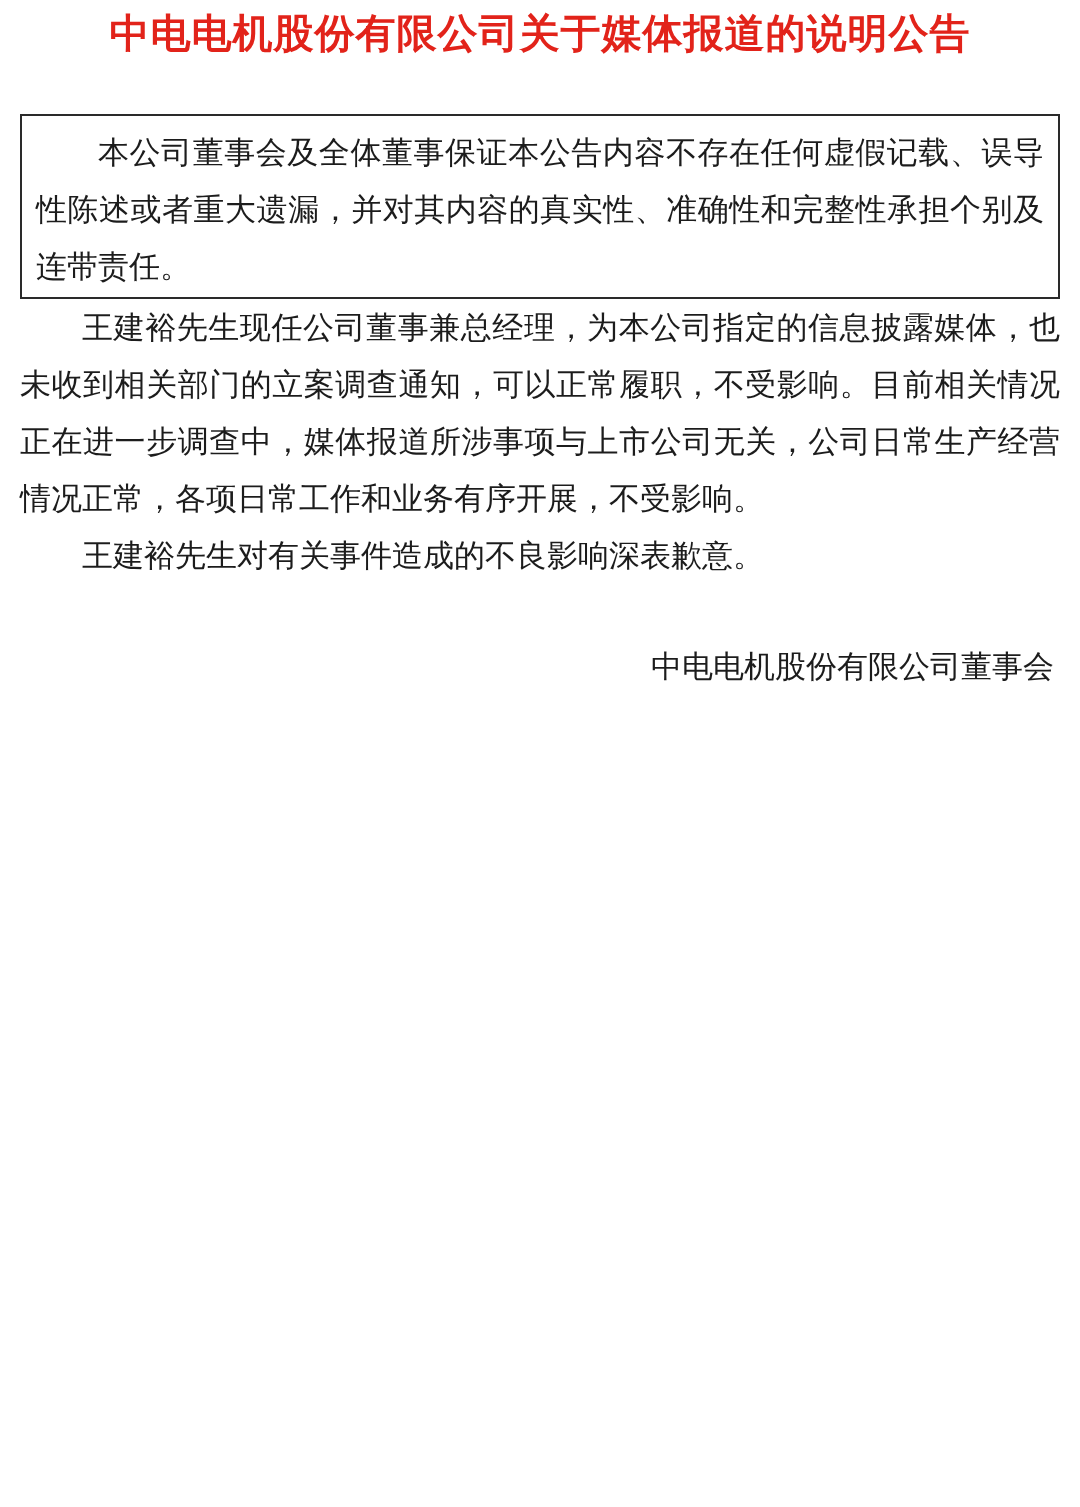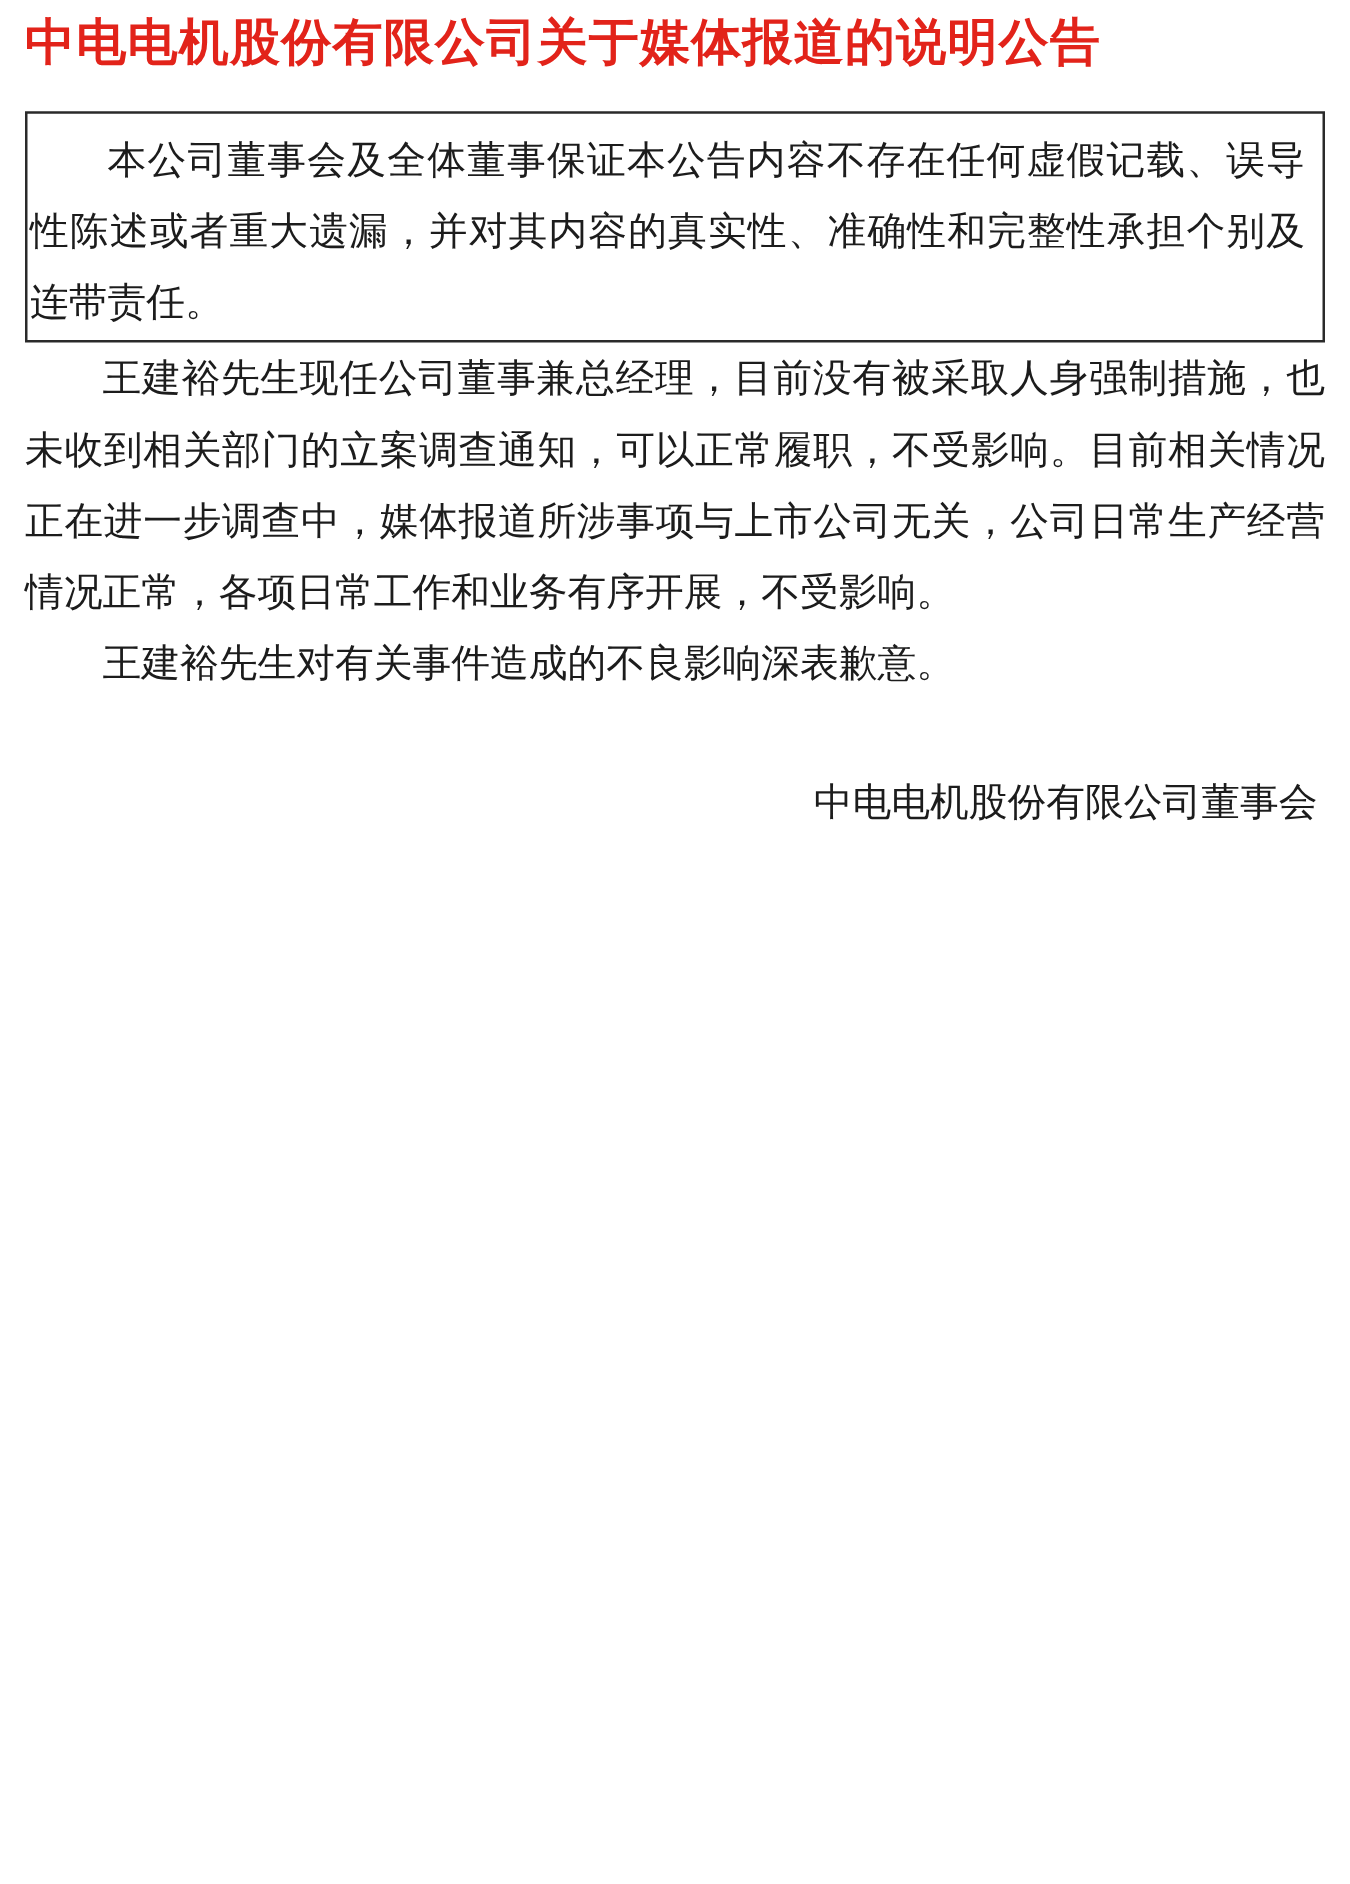--- a/index.html
+++ b/index.html
@@ -17,28 +17,28 @@
     padding: 0 20px;
     overflow: hidden;
     font-family: "Liberation Serif", "DejaVu Serif", serif;
     color: #1c1c1c;
   }
   .doc-title {
     margin: 6px 0 0 0;
     font-size: 40px;
     line-height: 56px;
     font-weight: bold;
-    text-align: left;
+    text-align: center;
     color: #e2231a;
     letter-spacing: 1px;
   }
   .disclaimer-box {
-    margin-top: 27px;
+    margin-top: 52px;
     border: 2px solid #2a2a2a;
-    padding: 8px 14px 2px 2px;
+    padding: 8px 14px 2px 14px;
     box-sizing: border-box;
   }
   .body-text {
     font-size: 31px;
     line-height: 57px;
     margin: 0;
     color: #1c1c1c;
     text-align: justify;
   }
   .indent {
@@ -63,21 +63,21 @@
   <h1 class="doc-title">中电电机股份有限公司关于媒体报道的说明公告</h1>
 
   <div class="disclaimer-box">
     <p class="body-text indent">本公司董事会及全体董事保证本公告内容不存在任何虚假记载、误导性陈述或者重大遗漏，并对其内容的真实性、准确性和完整性承担个别及连带责任。</p>
   </div>
 
   <div class="section">
   </div>
 
   <div class="section">
-    <p class="body-text indent">王建裕先生现任公司董事兼总经理，目前没有被采取人身强制措施，也未收到相关部门的立案调查通知，可以正常履职，不受影响。目前相关情况正在进一步调查中，媒体报道所涉事项与上市公司无关，公司日常生产经营情况正常，各项日常工作和业务有序开展，不受影响。</p>
+    <p class="body-text indent">王建裕先生现任公司董事兼总经理，为本公司指定的信息披露媒体，也未收到相关部门的立案调查通知，可以正常履职，不受影响。目前相关情况正在进一步调查中，媒体报道所涉事项与上市公司无关，公司日常生产经营情况正常，各项日常工作和业务有序开展，不受影响。</p>
     <p class="body-text indent">王建裕先生对有关事件造成的不良影响深表歉意。</p>
   </div>
 
 
 
   <p class="body-text signature">中电电机股份有限公司董事会</p>
 
 </div>
 
 </body></html>

